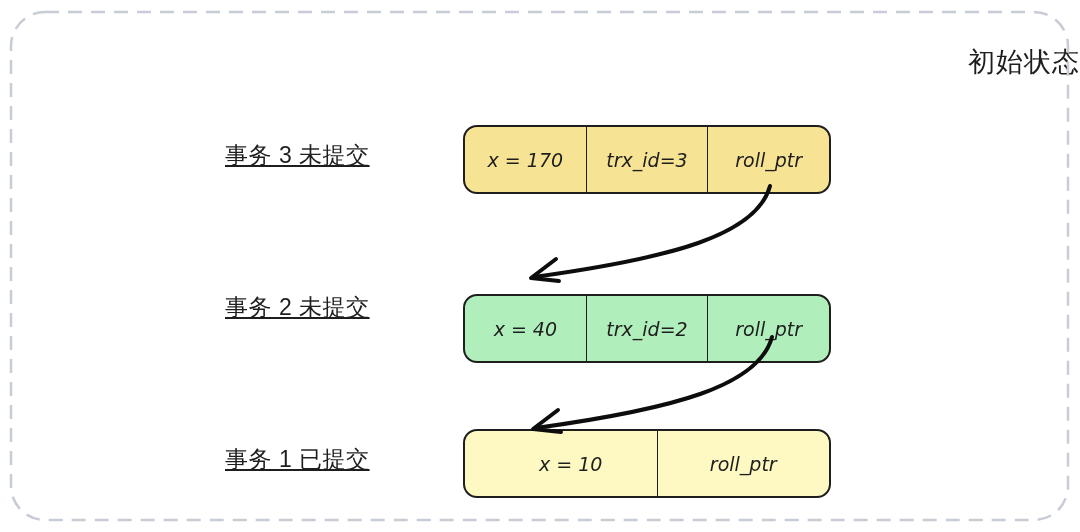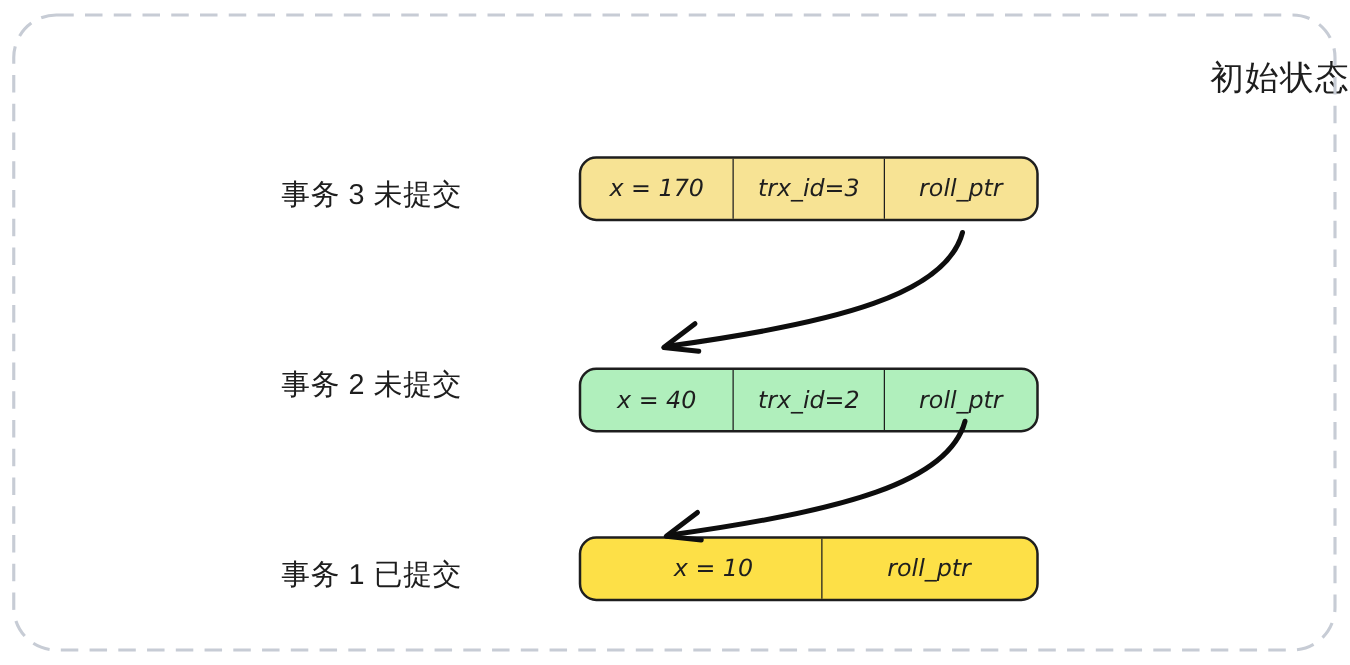--- a/index.html
+++ b/index.html
@@ -40,26 +40,27 @@
     position: absolute;
     left: 225px;
     height: 60px;
     display: flex;
     align-items: center;
     font-size: 23px;
     font-weight: 400;
     letter-spacing: 0.5px;
     z-index: 1;
     white-space: pre;
+    text-decoration: underline;
   }
   .record-box {
     position: absolute;
     left: 463px;
     width: 368px;
-    height: 52px;
+    height: 69px;
     box-sizing: border-box;
     border: 2px solid #1e1e1e;
     border-radius: 14px;
     display: flex;
     align-items: stretch;
     z-index: 1;
   }
   .cell {
     flex: 1;
     display: flex;
@@ -106,18 +107,18 @@
   </div>
 
   <div class="row-label top-2">事务 2 未提交</div>
   <div class="record-box top-2" style="background-color: rgb(176, 239, 188); margin-top: 17px;">
     <div class="cell divider">x = 40</div>
     <div class="cell divider">trx_id=2</div>
     <div class="cell">roll_ptr</div>
   </div>
 
   <div class="row-label top-3">事务 1 已提交</div>
-  <div class="record-box top-3" style="background-color: #fde047; padding-left: 20px;">
+  <div class="record-box top-3" style="background-color: #fef9c3; padding-left: 20px;">
     <div class="cell divider">x = 10</div>
     <div class="cell">roll_ptr</div>
   </div>
 
 </div>
 
 </body></html>

